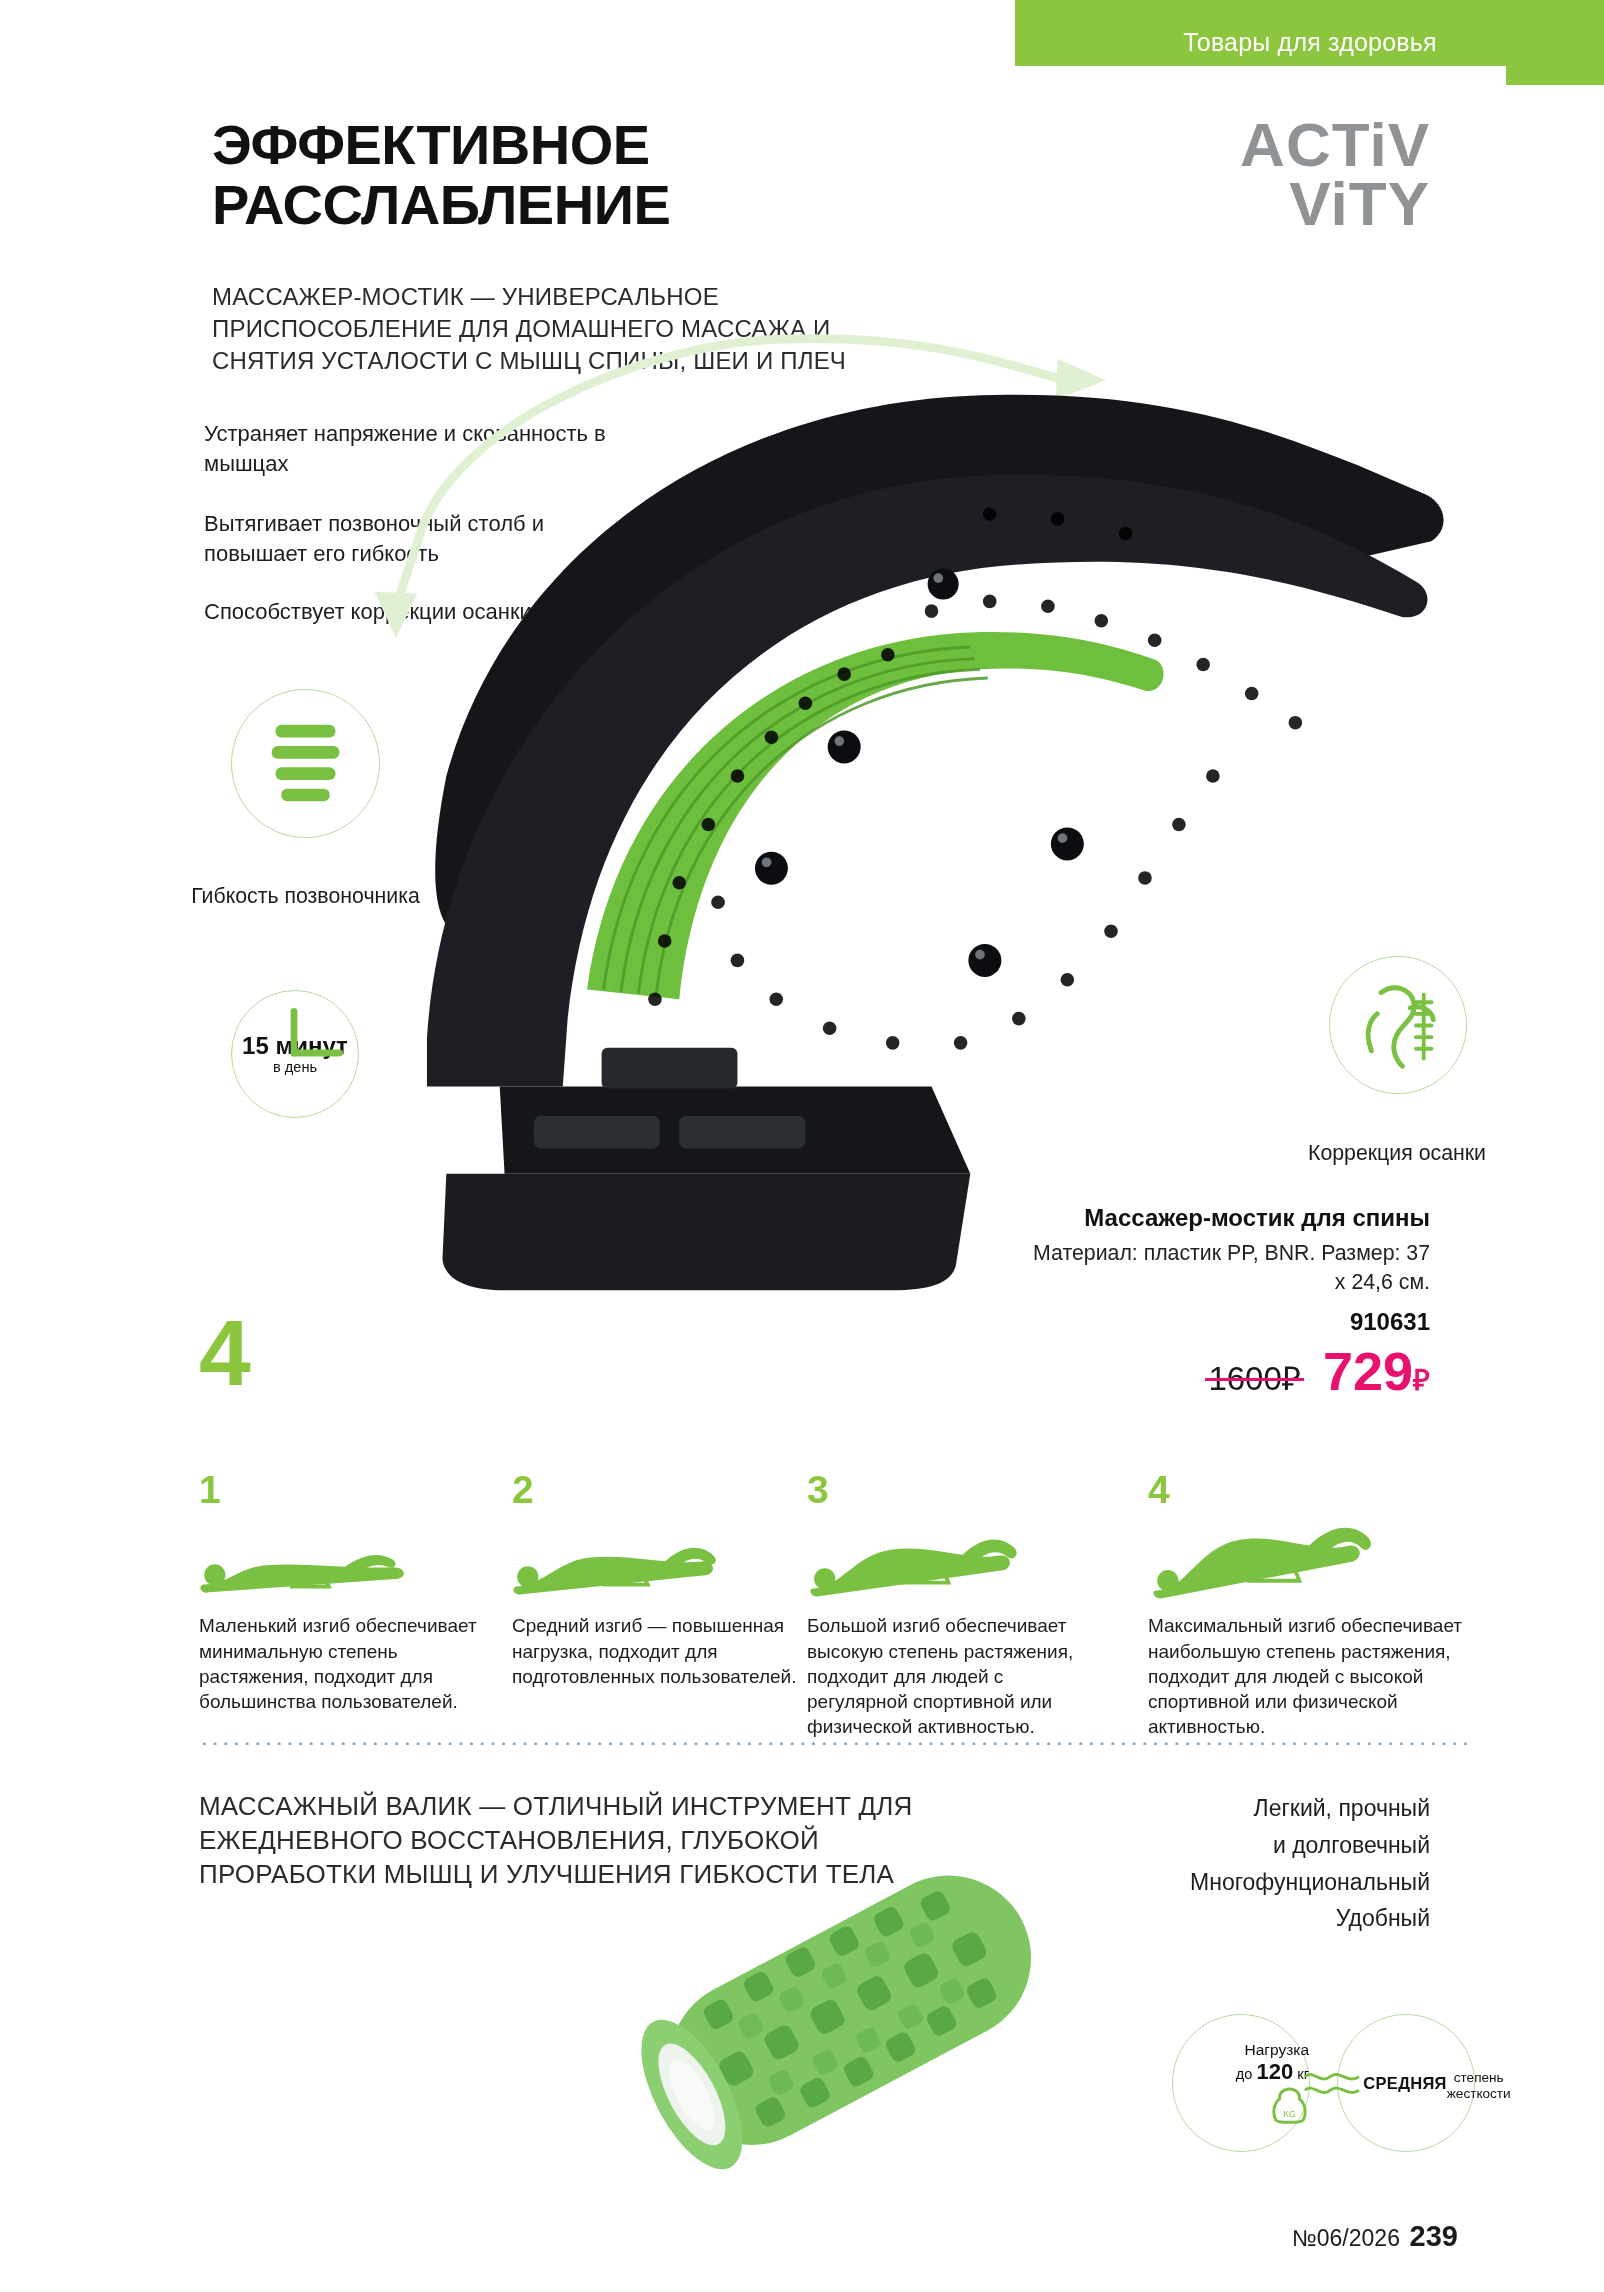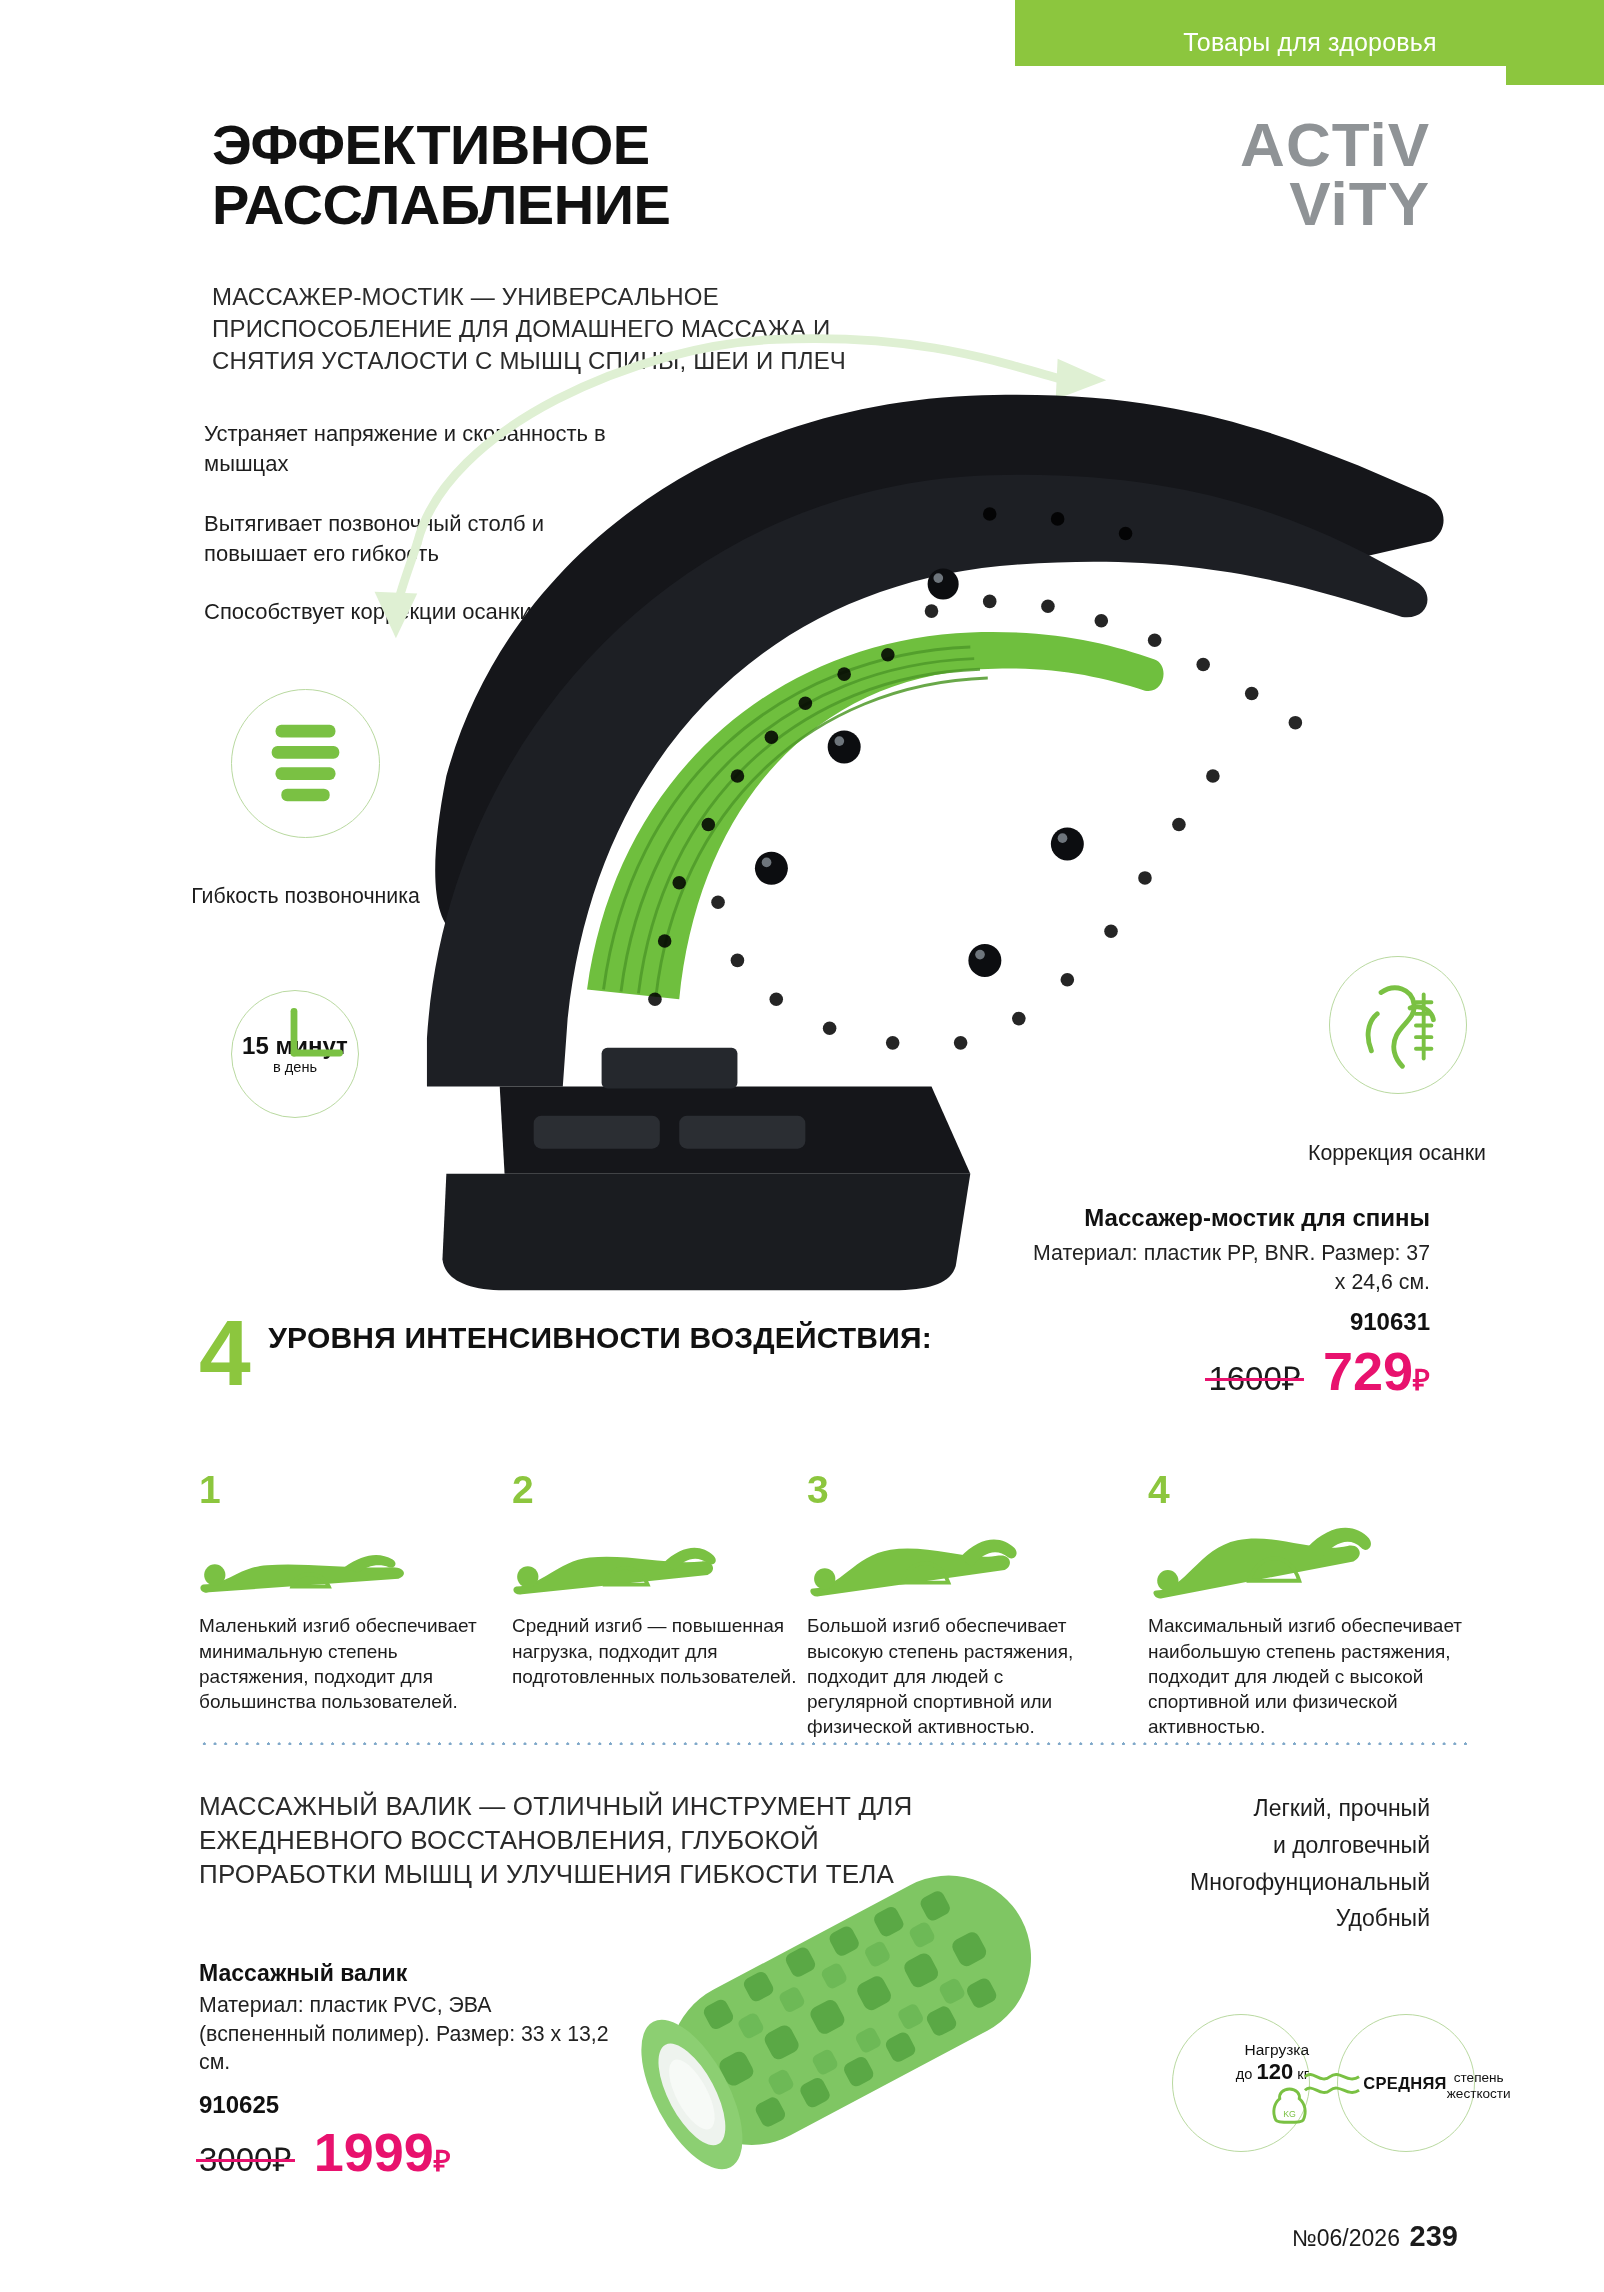--- a/index.html
+++ b/index.html
@@ -317,21 +317,20 @@
     <div class="pmat">Материал: пластик PP, BNR. Размер: 37 х 24,6 см.</div>
     <div class="pcode">910631</div>
     <div class="price-row">
       <span class="old-price">1600₽</span>
       <span class="new-price"><span>729</span><span class="rub">₽</span></span>
     </div>
   </div>
 
   <div class="levels-head">
     <div class="levels-num">4</div>
-    <div class="levels-title">УРОВНЯ ИНТЕНСИВНОСТИ ВОЗДЕЙСТВИЯ:</div>
   </div>
 
   <div class="lvl l1">
     <div class="n">1</div>
     <div class="fig">
       <svg width="223" height="87" viewBox="0 0 230 90">
         <g fill="#7ac143">
           <path d="M4 72 C 30 72, 40 54, 70 52 C 110 49, 150 56, 200 54 C 212 54, 216 62, 206 66 L 10 80 C 2 82, -2 74, 4 72 Z"></path>
           <circle cx="16" cy="62" r="11"></circle>
           <path d="M150 54 C 170 40, 186 38, 200 46 C 206 50, 202 56, 196 54 C 186 50, 174 52, 164 60 Z"></path>
@@ -433,29 +432,20 @@
           <rect x="146" y="216" width="22" height="22" rx="6"></rect>
             <rect x="196" y="219" width="22" height="22" rx="6"></rect>
           <rect x="246" y="220" width="22" height="22" rx="6"></rect>
             <rect x="296" y="219" width="22" height="22" rx="6"></rect>
           <rect x="346" y="216" width="22" height="22" rx="6"></rect>
         </g>
       </g>
     </svg>
   </div>
 
-  <div class="prod-roller">
-    <div class="pname">Массажный валик</div>
-    <div class="pmat">Материал: пластик PVC, ЭВА (вспененный полимер). Размер: 33 х 13,2 см.</div>
-    <div class="pcode">910625</div>
-    <div class="price-row left">
-      <span class="old-price">3000₽</span>
-      <span class="new-price"><span>1999</span><span class="rub">₽</span></span>
-    </div>
-  </div>
 
   <div class="badge badge-load">
     <div class="t1">Нагрузка</div>
     <div class="t2">
       <span>до</span> <b>120</b> <span>кг</span>
     </div>
     <svg width="39" height="41" viewBox="0 0 40 42">
       <path d="M20 4 C 27 4, 31 9, 30 14 C 36 19, 38 28, 34 36 C 32 39, 8 39, 6 36 C 2 28, 4 19, 10 14 C 9 9, 13 4, 20 4 Z" fill="none" stroke="#7ac143" stroke-width="3"></path>
       <text x="20" y="33" font-size="9" fill="#7ac143" text-anchor="middle" font-family="Liberation Sans, sans-serif">KG</text>
     </svg>

